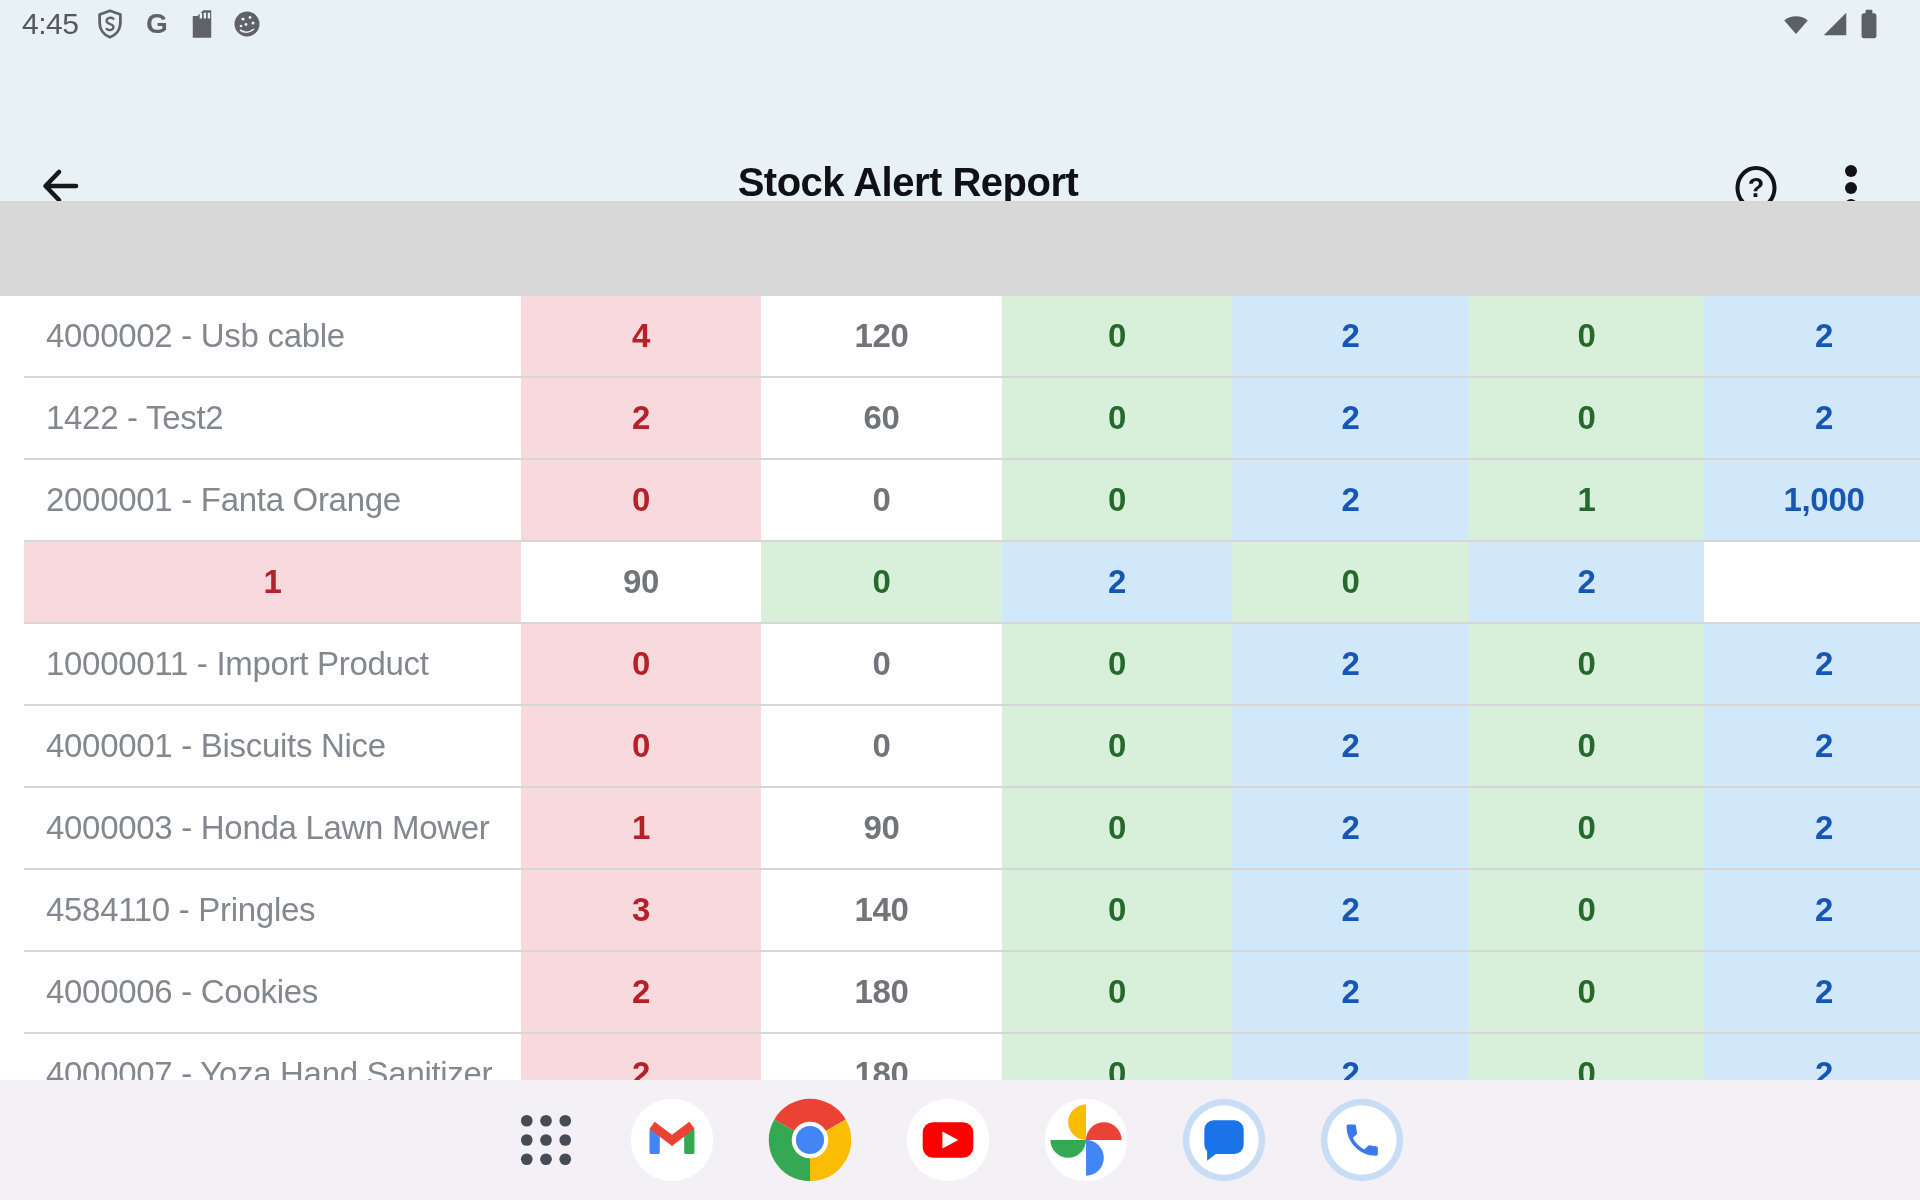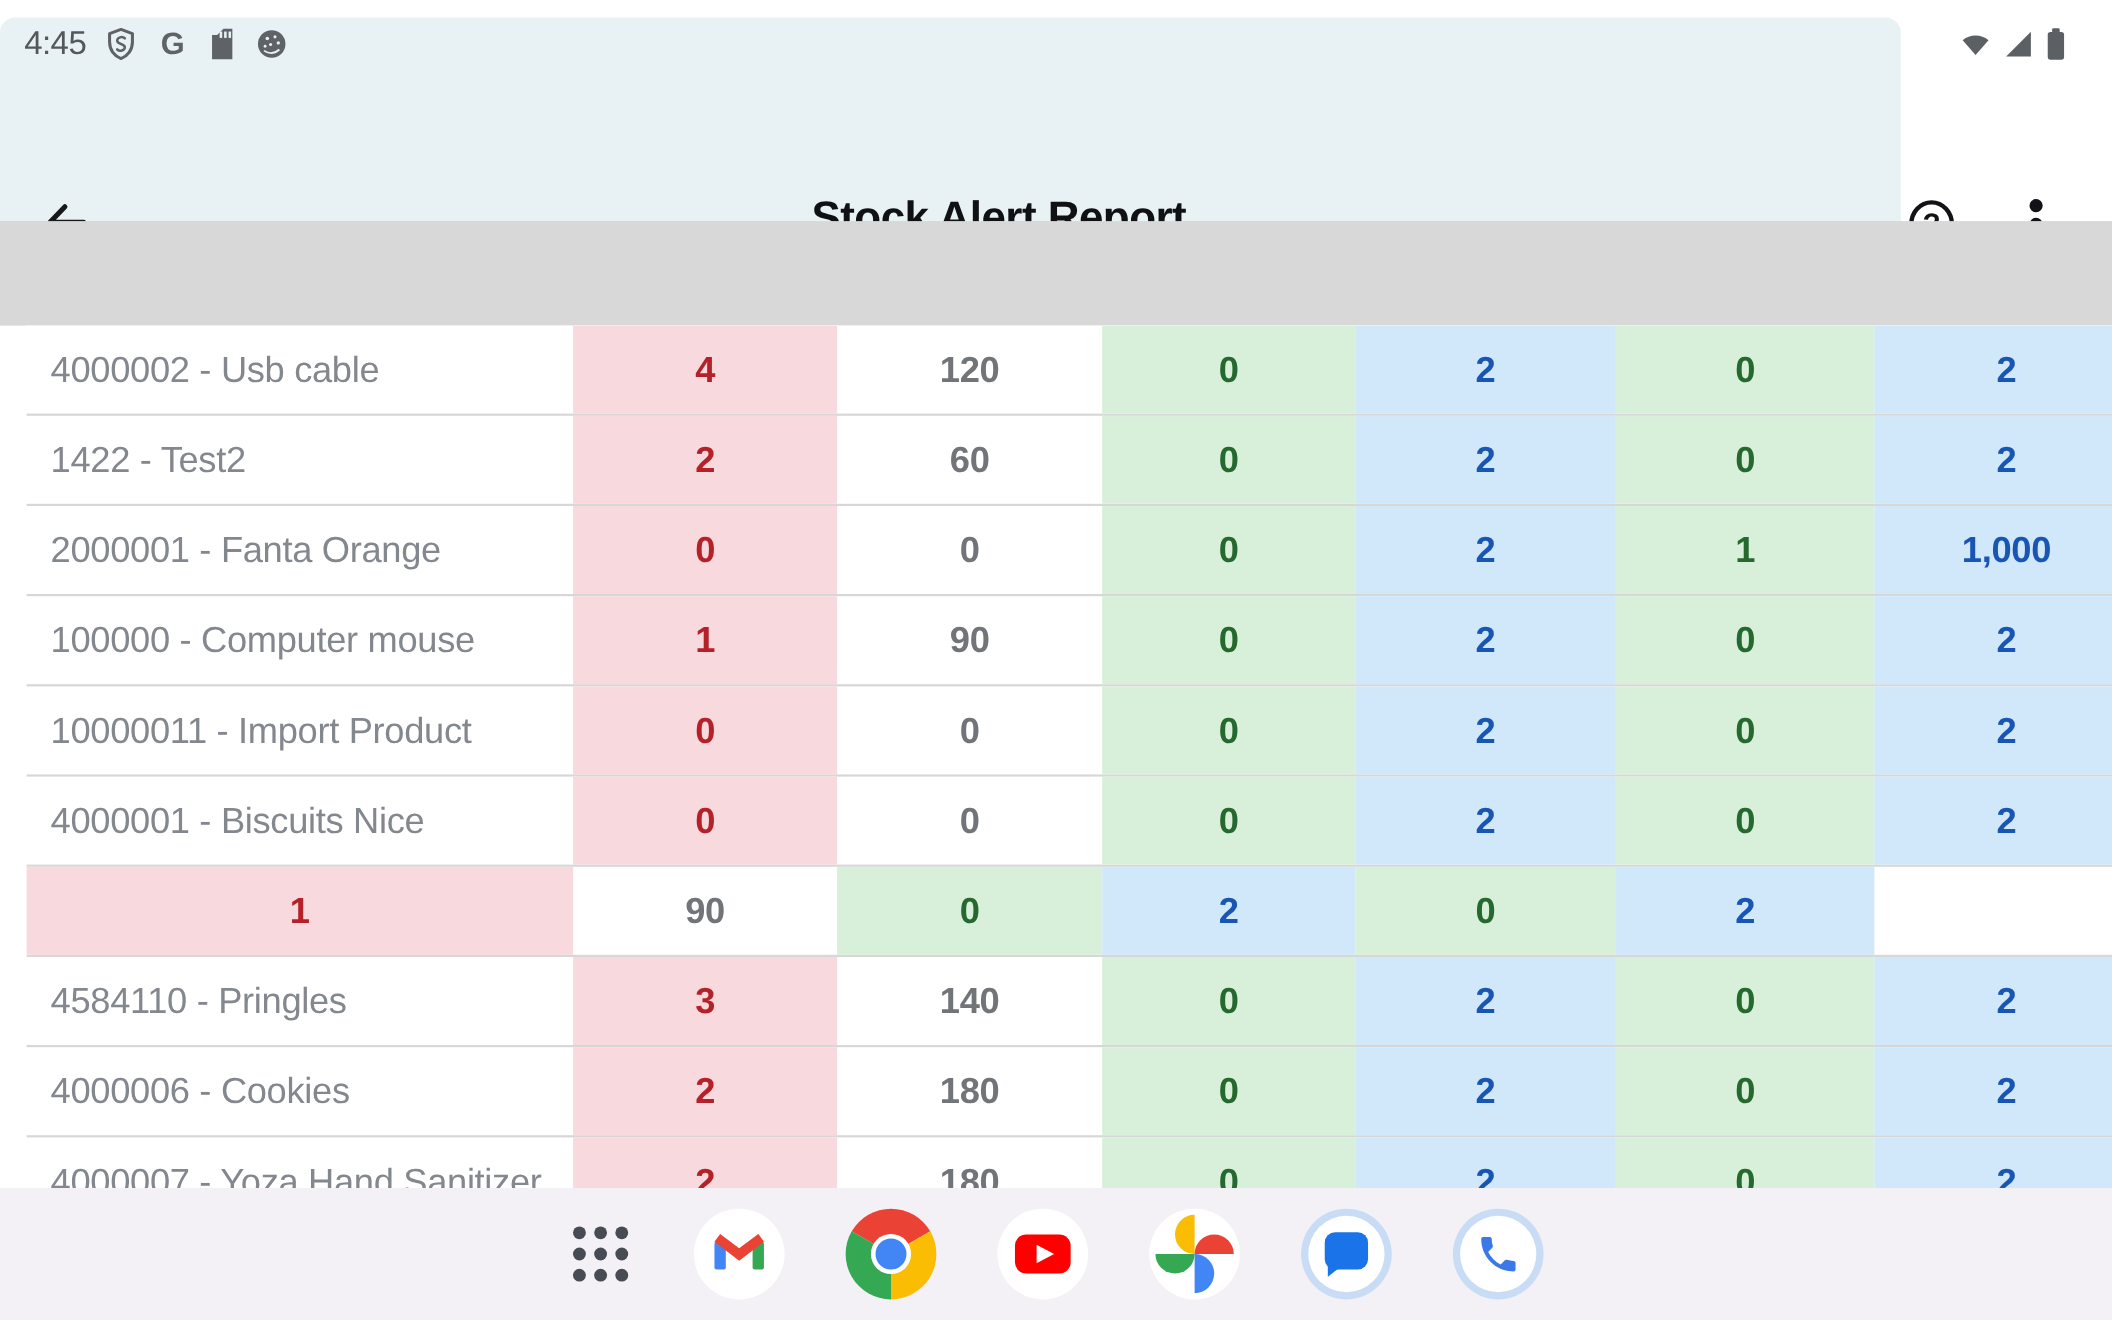--- a/index.html
+++ b/index.html
@@ -8,21 +8,21 @@
     --danger_bg:#f8d9dd; --danger_text:#b42128;
     --success_bg:#d8f0d9; --success_text:#25692e;
     --info_bg:#d1e8fa; --info_text:#1956b4;
     --taskbar_bg:#f4f1f6; --status_icon:#5f6368; --title_text:#101114;
   }
   *{margin:0;padding:0;box-sizing:border-box;}
   html,body{width:1920px;height:1200px;overflow:hidden;}
   body{font-family:"Liberation Sans",sans-serif;background:#ffffff;position:relative;}
 
   
-  .top-area{position:absolute;left:0;top:16px;width:1728px;height:201px;background:var(--top_bg);border-radius:14px;}
+  .top-area{position:absolute;left:0;top:0;width:1920px;height:201px;background:var(--top_bg);}
   .status-bar{position:absolute;left:0;top:0;width:1920px;height:48px;}
   .status-left{position:absolute;left:22px;top:0;height:48px;display:flex;align-items:center;gap:18px;}
   .status-time{font-size:30px;color:#54585d;letter-spacing:-0.5px;}
   .status-right{position:absolute;right:40px;top:0;height:48px;display:flex;align-items:center;gap:8px;}
   .sicon{display:block;}
 
   .app-bar{position:absolute;left:0;top:48px;width:1920px;height:153px;padding-left:24px;}
   .back-btn{position:absolute;left:36px;top:114px;width:48px;height:48px;cursor:pointer;}
   .page-title{position:absolute;left:908px;top:112px;transform:translateX(-50%);
     font-size:40px;font-weight:700;color:var(--title_text);white-space:nowrap;letter-spacing:-0.5px;}
@@ -155,21 +155,20 @@
     <div class="trow">
       <div class="cell c-product">2000001 - Fanta Orange</div>
       <div class="cell c-num t-red bg-pink">0</div>
       <div class="cell c-num t-gray">0</div>
       <div class="cell c-num t-green bg-green">0</div>
       <div class="cell c-num t-blue bg-blue">2</div>
       <div class="cell c-num t-green bg-green">1</div>
       <div class="cell c-num t-blue bg-blue">1,000</div>
     </div>
     <div class="trow">
-      <div class="cell c-product">100000 - Computer mouse</div>
       <div class="cell c-num t-red bg-pink">1</div>
       <div class="cell c-num t-gray">90</div>
       <div class="cell c-num t-green bg-green">0</div>
       <div class="cell c-num t-blue bg-blue">2</div>
       <div class="cell c-num t-green bg-green">0</div>
       <div class="cell c-num t-blue bg-blue">2</div>
     </div>
     <div class="trow">
       <div class="cell c-product">10000011 - Import Product</div>
       <div class="cell c-num t-red bg-pink">0</div>
@@ -182,20 +181,21 @@
     <div class="trow">
       <div class="cell c-product">4000001 - Biscuits Nice</div>
       <div class="cell c-num t-red bg-pink">0</div>
       <div class="cell c-num t-gray">0</div>
       <div class="cell c-num t-green bg-green">0</div>
       <div class="cell c-num t-blue bg-blue">2</div>
       <div class="cell c-num t-green bg-green">0</div>
       <div class="cell c-num t-blue bg-blue">2</div>
     </div>
     <div class="trow">
+      <div class="cell c-product">4000003 - Honda Lawn Mower</div>
       <div class="cell c-num t-red bg-pink">1</div>
       <div class="cell c-num t-gray">90</div>
       <div class="cell c-num t-green bg-green">0</div>
       <div class="cell c-num t-blue bg-blue">2</div>
       <div class="cell c-num t-green bg-green">0</div>
       <div class="cell c-num t-blue bg-blue">2</div>
     </div>
     <div class="trow">
       <div class="cell c-product">4584110 - Pringles</div>
       <div class="cell c-num t-red bg-pink">3</div>

